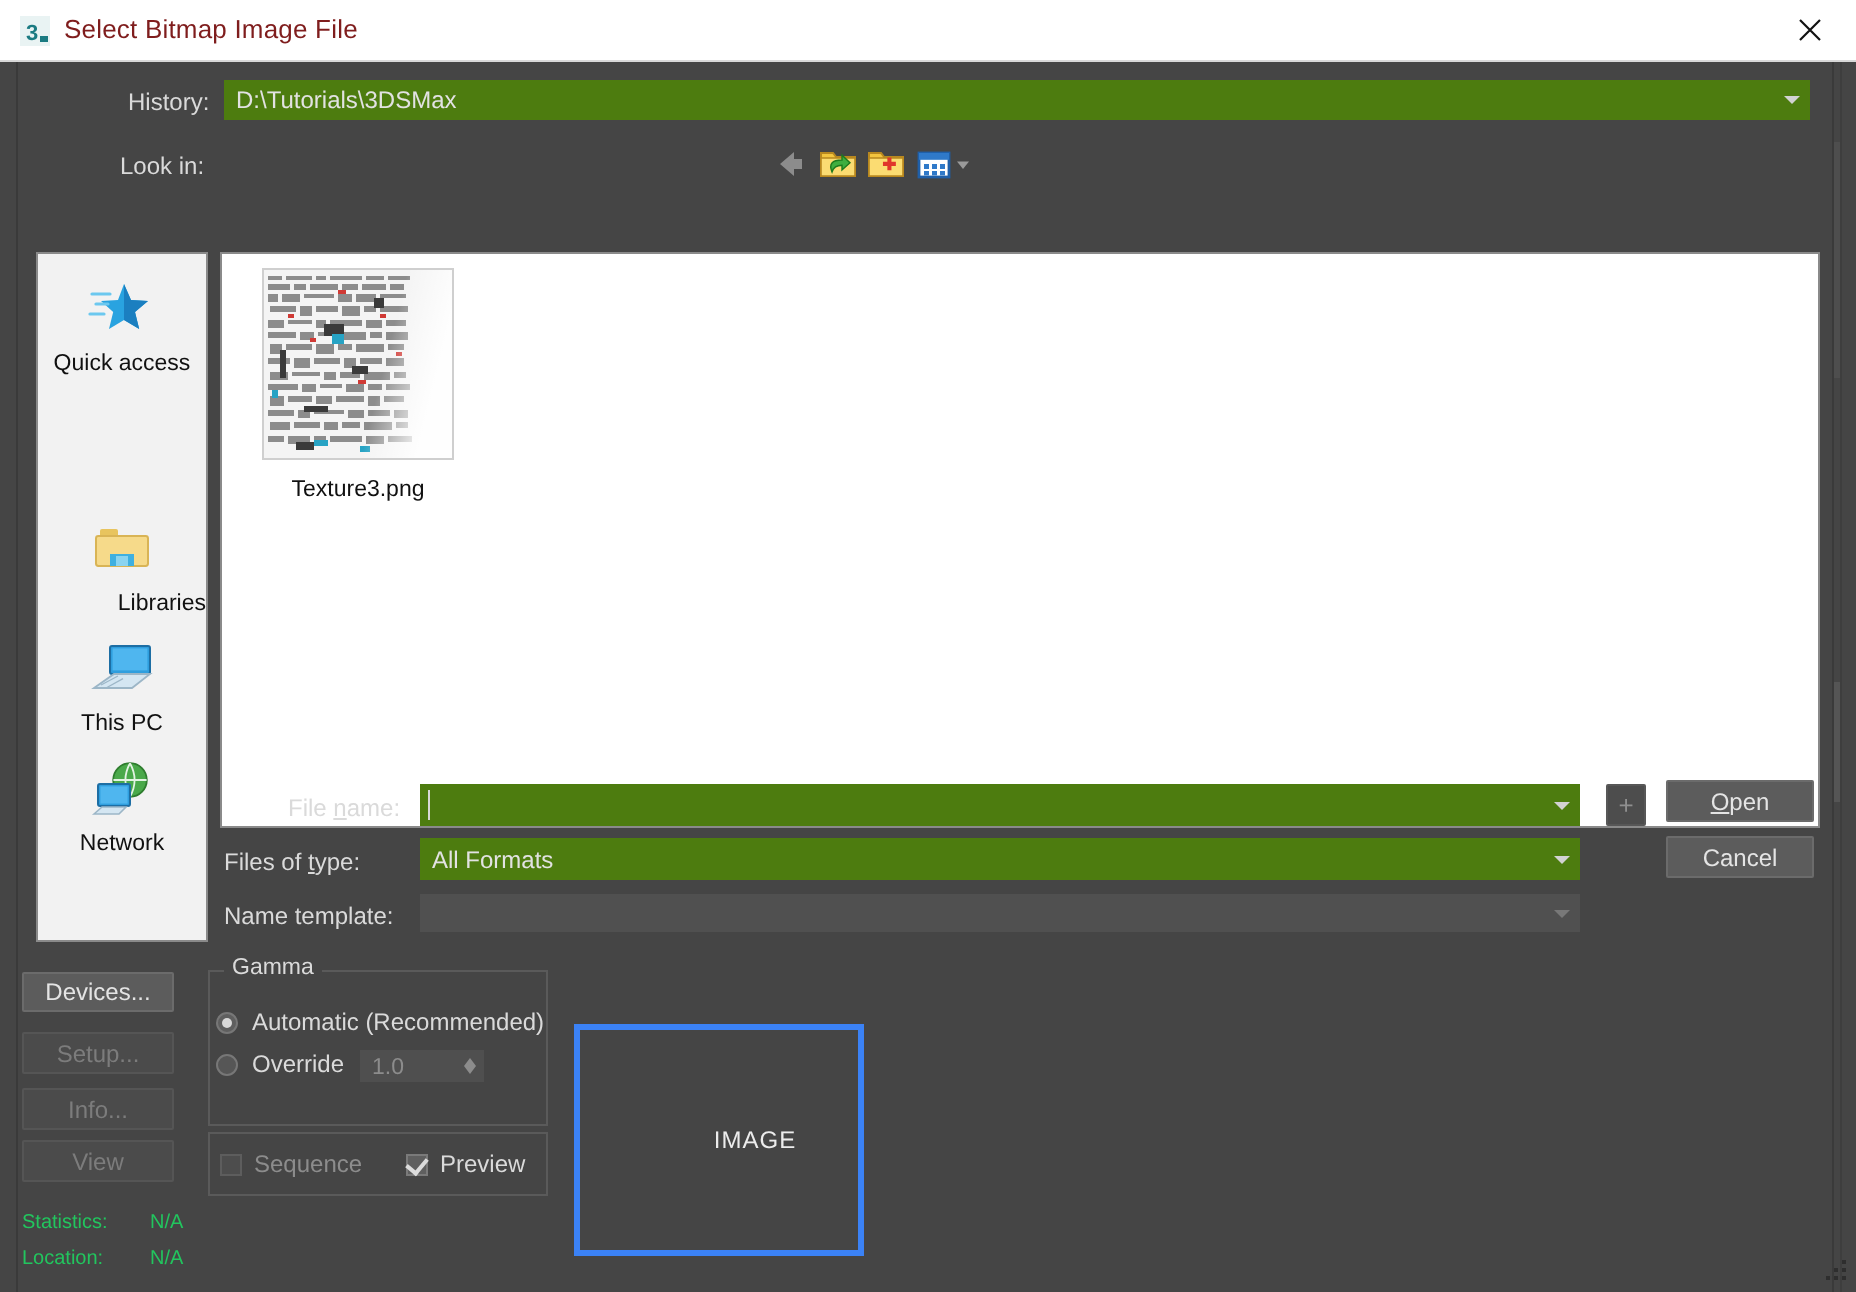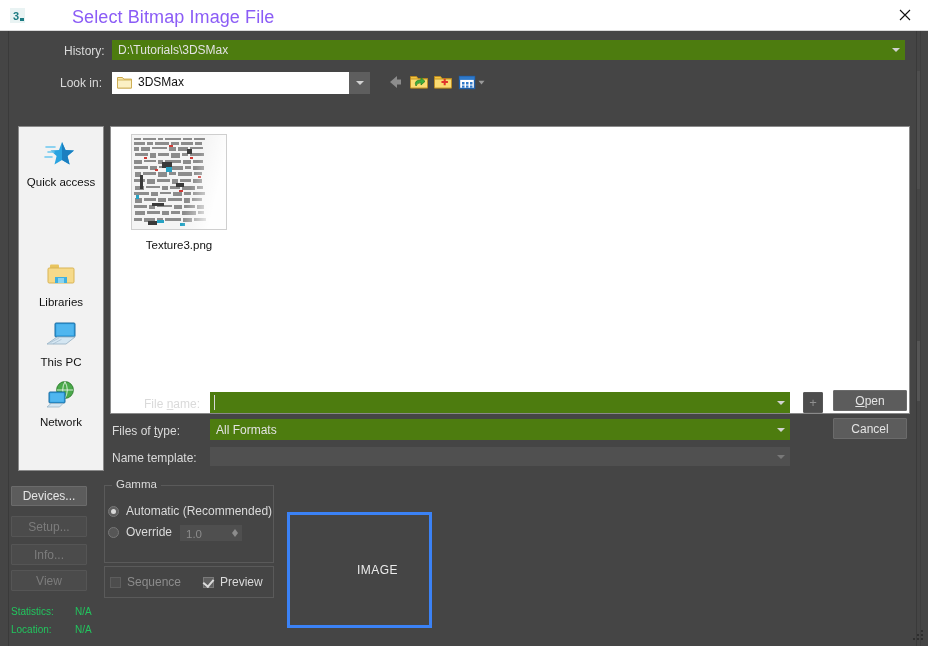--- a/index.html
+++ b/index.html
@@ -9,22 +9,22 @@
     background:#454545;
     font-family:"Liberation Sans","DejaVu Sans",sans-serif;
     font-size:12px;color:#d7d7d7;
     -webkit-font-smoothing:antialiased;
   }
   #root{position:relative;width:928px;height:646px;}
 
   
   .titlebar{position:absolute;left:0;top:0;width:928px;height:31px;background:#ffffff;}
   .app-icon{position:absolute;left:9px;top:7px;width:17px;height:17px;}
-  .title-text{position:absolute;left:32px;top:7px;font-size:18px;color:#8b5cf6;
-     font-family:"Liberation Sans",sans-serif;letter-spacing:.1px;margin-left:40px;}
+  .title-text{position:absolute;left:32px;top:7px;font-size:13px;color:#7f1d1d;
+     font-family:"Liberation Sans",sans-serif;letter-spacing:.1px;}
   .close-btn{position:absolute;right:0;top:0;width:46px;height:30px;
      display:flex;align-items:center;justify-content:center;cursor:default;}
   .close-btn svg{display:block;}
   .tb-bottom-line{position:absolute;left:0;top:30px;width:928px;height:1px;background:#d8d8d8;}
 
   
   .dlgbody{position:absolute;left:0;top:31px;width:928px;height:615px;background:#454545;}
   .edge-left{position:absolute;left:8px;top:0;width:1px;height:615px;background:#3a3a3a;}
   .edge-right{position:absolute;left:916px;top:0;width:1px;height:615px;background:#3a3a3a;}
   .edge-right2{position:absolute;left:920px;top:0;width:1px;height:615px;background:#3e3e3e;}
@@ -142,32 +142,20 @@
     <div class="scroll-hint"></div>
     <div class="scroll-hint2"></div>
 
     <div class="lbl" style="left:64px;top:13px;">History:</div>
     <div class="field" style="left:112px;top:9px;width:793px;height:20px;">
       <span class="txt">D:\Tutorials\3DSMax</span>
       <span class="arrow"></span>
     </div>
 
     <div class="lbl" style="left:60px;top:45px;"><span>Look in:</span></div>
-    <div class="lookin">
-      <span class="folder">
-        <svg width="15" height="13" viewBox="0 0 15 13">
-          <path d="M0.5 1.5 h5 l1.3 1.6 H14.5 V12 H0.5 Z" fill="#f7e6a8" stroke="#c9a74a" stroke-width="1"></path>
-          <path d="M0.5 4 H14.5 V12 H0.5 Z" fill="#fbf0c4" stroke="#c9a74a" stroke-width=".8"></path>
-        </svg>
-      </span>
-      <span class="txt">3DSMax</span>
-      <span class="drop">
-          <i class="arrow"></i>
-        </span>
-    </div>
 
     <div class="tbtn" style="left:384px;top:40px;">
       <svg width="22" height="22" viewBox="0 0 22 22">
         <path d="M13 5 L6 11 L13 17 L13 13.5 L17 13.5 L17 8.5 L13 8.5 Z" fill="#8c8c8c"></path>
       </svg>
     </div>
     <div class="tbtn" style="left:408px;top:40px;">
       <svg width="22" height="22" viewBox="0 0 22 22">
         <path d="M2.5 5.5 h6 l1.6 2 H19.5 V17 H2.5 Z" fill="#f3c53f" stroke="#b8881f" stroke-width="1"></path>
         <path d="M2.5 8 H19.5 V17 H2.5 Z" fill="#fbdc72" stroke="#b8881f" stroke-width=".8"></path>
@@ -208,21 +196,21 @@
               <path d="M2 8 L11 8"></path>
                 <path d="M4 13 L10 13"></path>
                 <path d="M1 18 L8 18"></path>
             </g>
           </svg>
         </div>
         <div class="nm">Quick access</div>
       </div>
 
 
-      <div class="place" style="top:128px;">
+      <div class="place" style="top:128px;text-align:right;">
         <div class="pic">
           <svg width="34" height="32" viewBox="0 0 34 32">
             <rect x="6" y="5.5" width="9" height="4" rx="1" fill="#e8c45e"></rect>
             <rect x="4" y="9" width="26" height="15" rx="1.2" fill="#f6da8a" stroke="#d9b455" stroke-width="1"></rect>
             <path d="M11 24 v-6 h12 v6" fill="#3fb0e0"></path>
             <rect x="14" y="19" width="6" height="5" fill="#8ad4f0"></rect>
           </svg>
         </div>
         <div class="nm">Libraries</div>
       </div>

